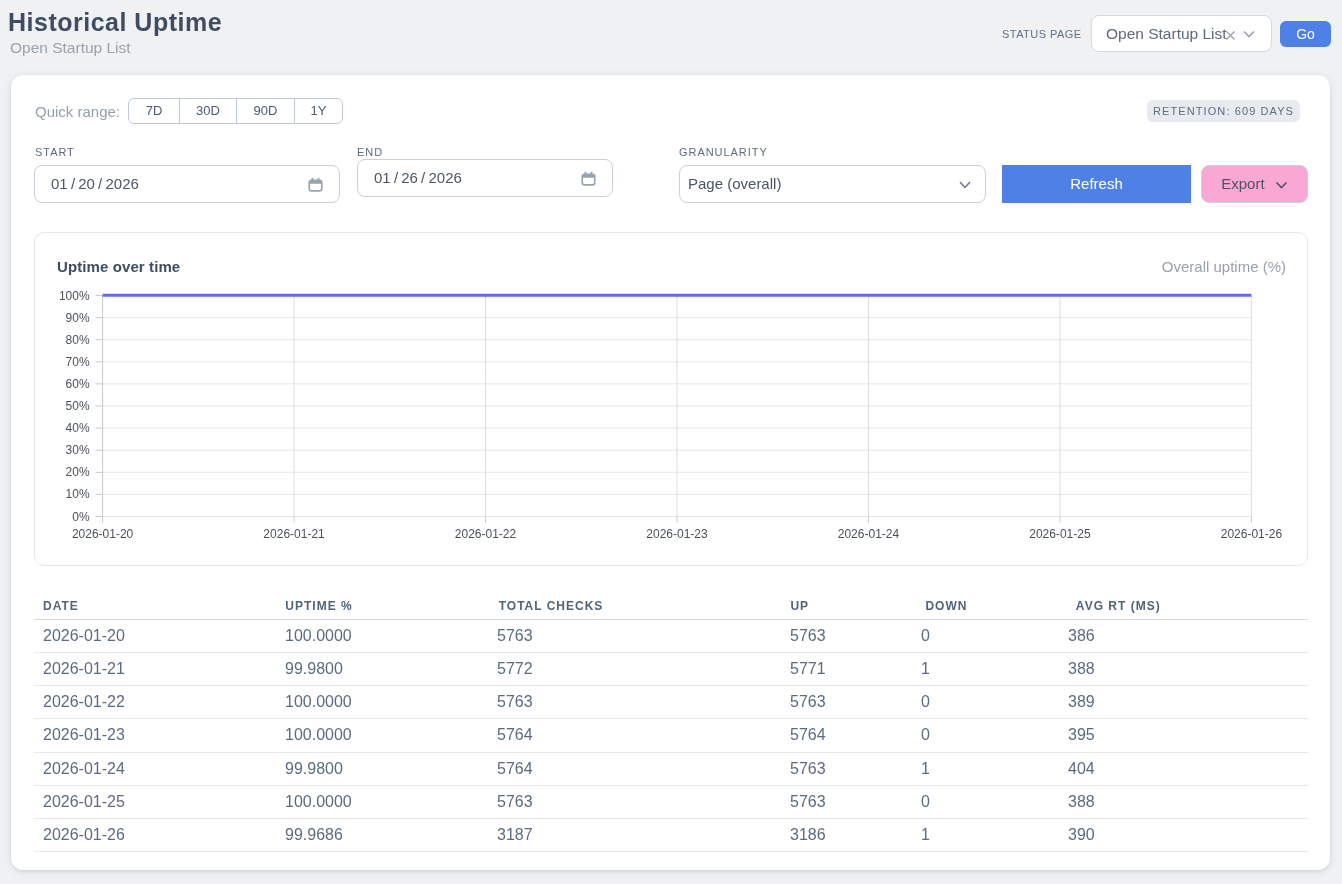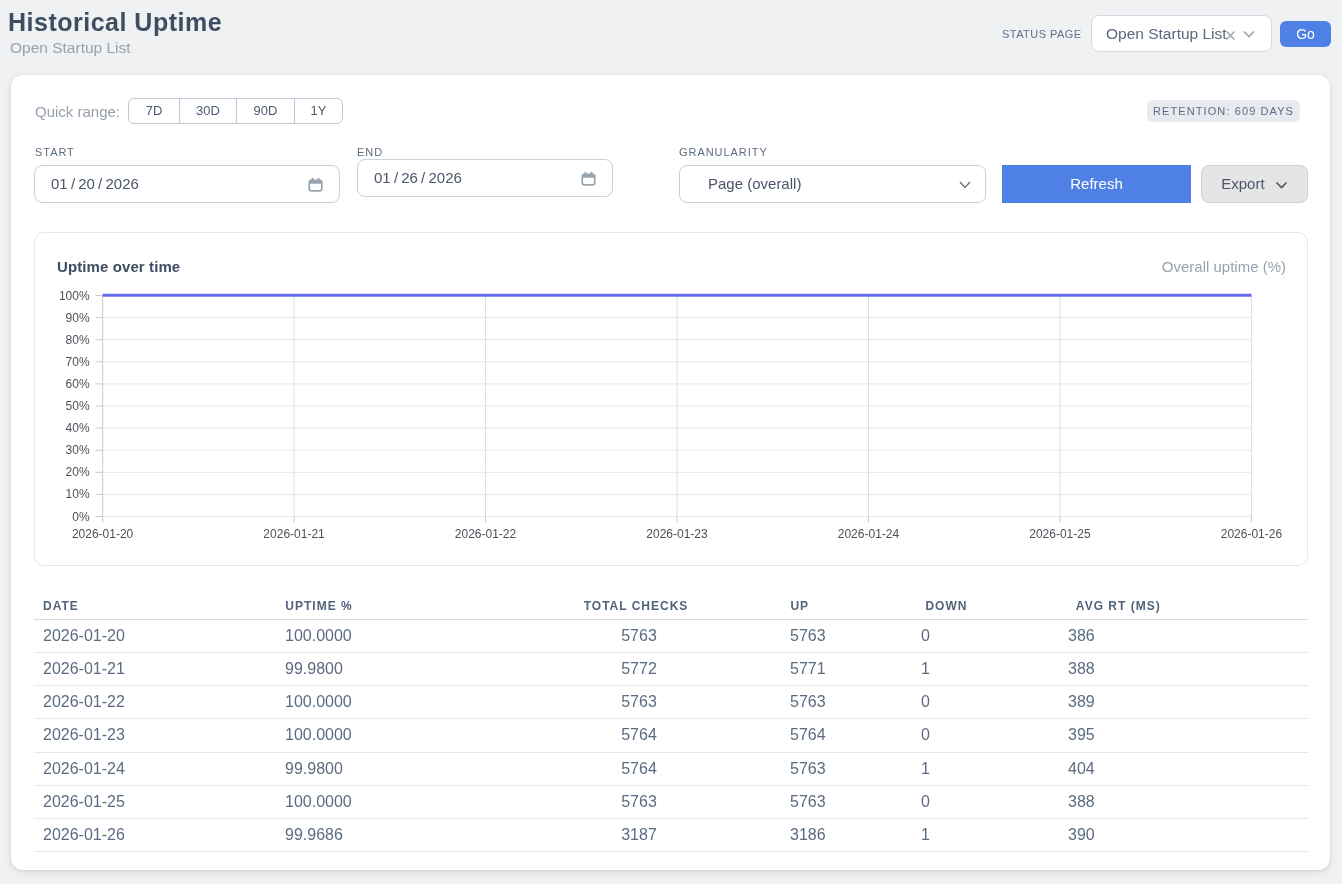--- a/index.html
+++ b/index.html
@@ -23,34 +23,34 @@
 .btngroup .b { height:24px; line-height:24px; font-size:13px; color:#4d5c72; text-align:center; border-left:1px solid #bfc9d6; }
 .btngroup .b:first-child { border-left:none; }
 .badge { left:1136px; top:25px; width:153px; height:22px; background:#e7eaef; border-radius:6px; font-size:11px; font-weight:400; letter-spacing:1.1px; color:#5d6d84; text-align:center; line-height:22px; }
 
 
 .flabel { font-size:11px; letter-spacing:0.95px; color:#5d6b7e; font-weight:400; }
 .input { height:38px; background:#fff; border:1px solid #c9d1da; border-radius:8px; }
 .datefield { position:absolute; font-size:15px; color:#4b5668; line-height:36px; padding-left:16px; }
 .datefield .sl { margin:0 3.2px; }
 .datefield svg { position:absolute; right:16px; top:11px; }
-.gransel { font-size:15px; color:#4a5566; line-height:36px; padding-left:28px; }
+.gransel { font-size:15px; color:#4a5566; line-height:36px; padding-left:8px; }
 .refresh { left:991px; top:90px; width:189px; height:38px; background:#4e80e6; border-radius:0; color:#fff; font-size:15px; text-align:center; line-height:38px; }
-.export { left:1190px; top:90px; width:107px; height:38px; background:#e5e5e5; border:1px solid #c9d1da; border-radius:8px; font-size:15px; color:#4a5568; text-align:center; line-height:36px; }
+.export { left:1190px; top:90px; width:107px; height:38px; background:#f9a8d4; border:1px solid #c9d1da; border-radius:8px; font-size:15px; color:#4a5568; text-align:center; line-height:36px; }
 
 
 .chartcard { left:23px; top:157px; width:1274px; height:334px; border:1px solid #e4e7eb; border-radius:10px; }
 .ctitle { left:22px; top:25px; font-size:15px; font-weight:700; color:#3e4d62; letter-spacing:0.1px; }
 .clabel { right:21px; top:25px; font-size:15px; color:#98a2b0; }
 
 
 .table { left:23px; top:517px; width:1274px; }
 .trow { display:flex; border-bottom:1px solid #e6e9ec; height:33.15px; align-items:center; font-size:16px; color:#5b6b80; }
 .thead { border-bottom:1px solid #d7dbe0; height:28px; font-size:12px; font-weight:700; letter-spacing:1px; color:#52637c;gap:8px; }
-.c1 { width:242px; } .c2 { width:212px; } .c3 { width:293px;text-align:center; } .c4 { width:131px; } .c5 { width:147px; } .c6 { width:249px; }
+.c1 { width:242px; } .c2 { width:212px; } .c3 { width:293px; } .c4 { width:131px; } .c5 { width:147px; } .c6 { width:249px; }
 .trow > div { padding-left:9px; }
 </style>
 </head>
 <body>
 <div class="abs h1">Historical Uptime</div>
 <div class="abs sub">Open Startup List</div>
 <div class="abs splabel">STATUS PAGE</div>
 <div class="abs spselect">
   <span class="txt">Open Startup List</span>
   <svg class="abs" style="left:133px;top:14px" width="11" height="11" viewBox="0 0 11 11">

